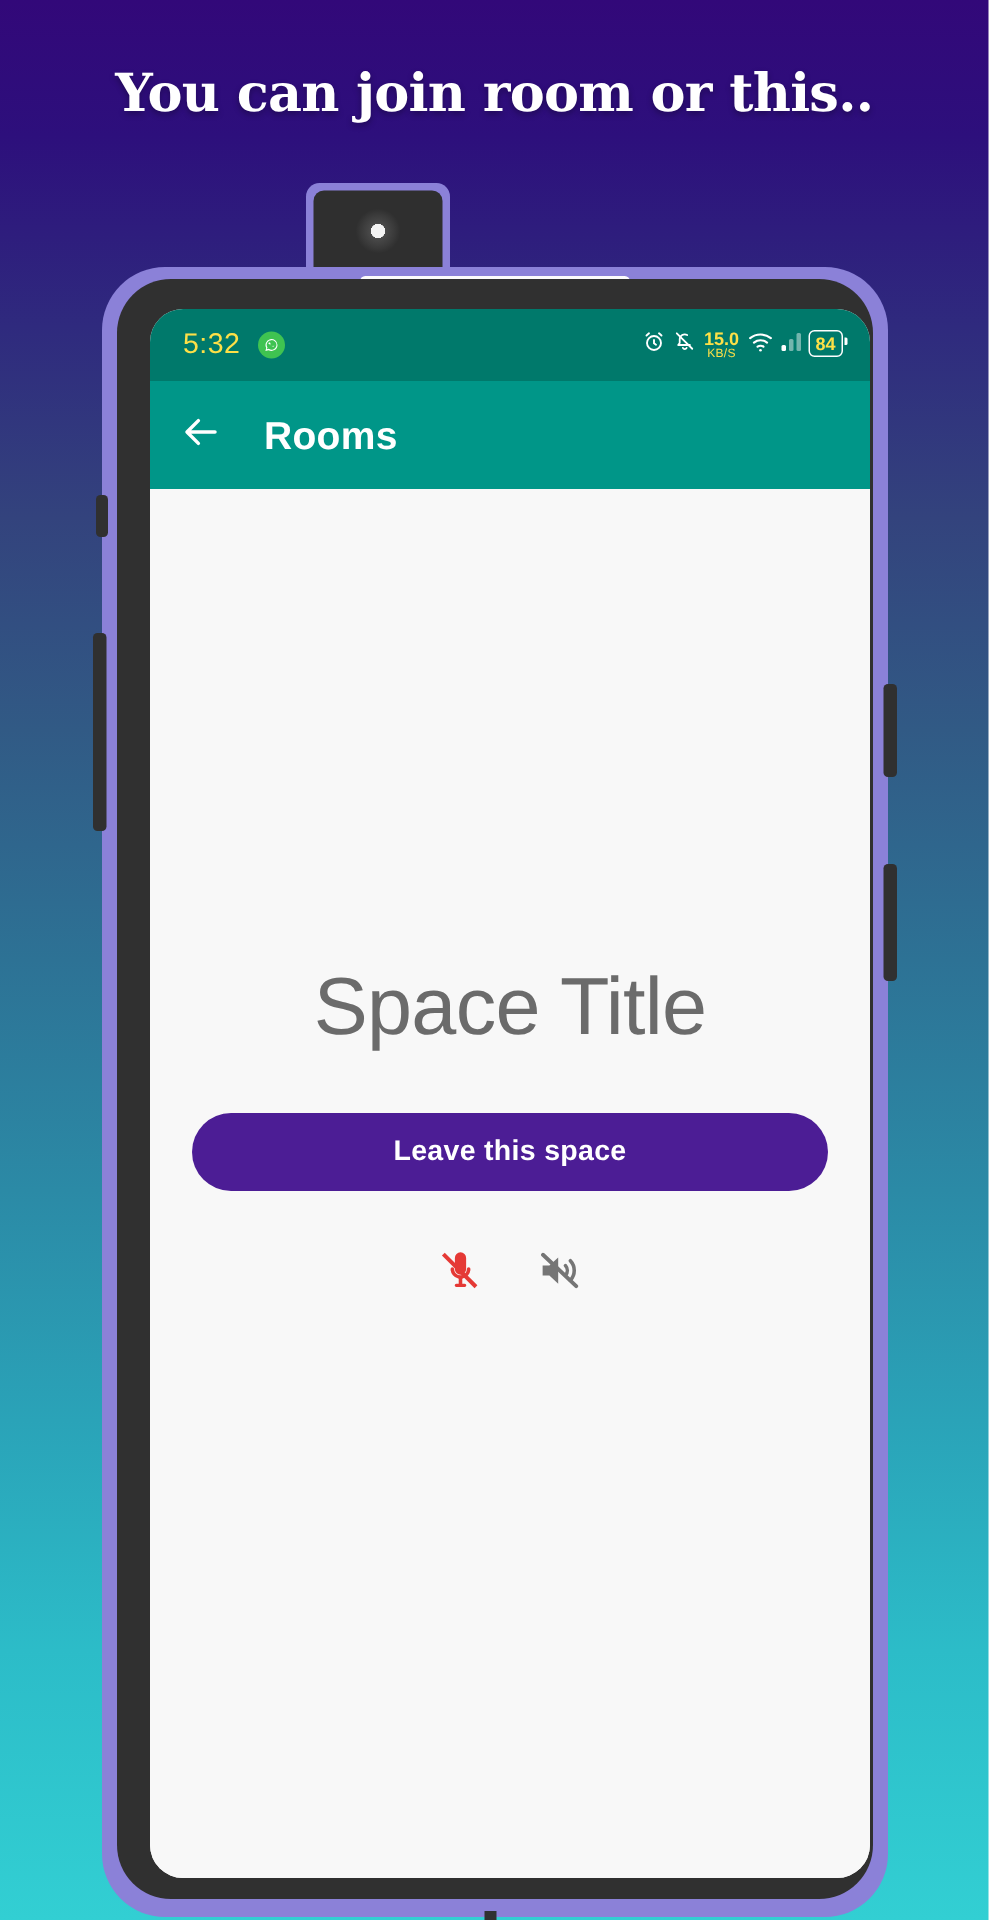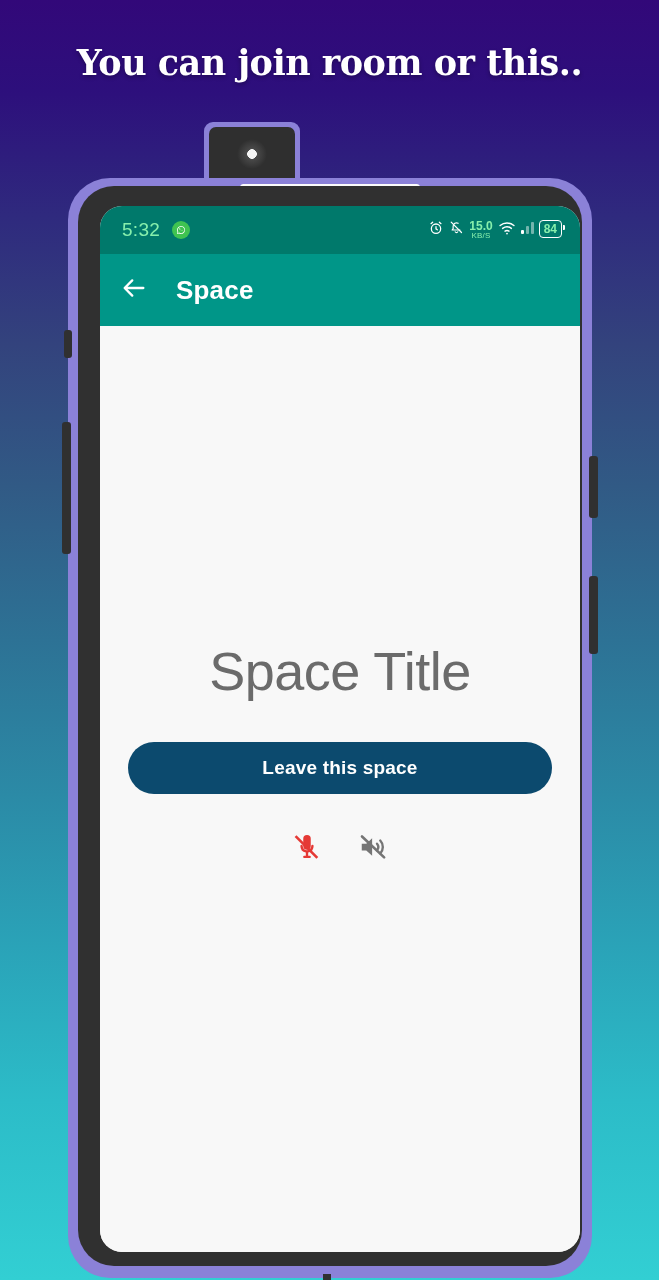--- a/index.html
+++ b/index.html
@@ -133,21 +133,21 @@
   .btn-right-a    { right: -6px; top: 278px; width: 9px; height: 62px; }
   .btn-right-b    { right: -6px; top: 398px; width: 9px; height: 78px; }
 
   
   .status-bar {
     height: 48px;
     background: #00796b;
     display: flex;
     align-items: center;
     padding: 0 18px 0 22px;
-    color: #86efac;
+    color: #fde047;
   }
   .status-time {
     font-size: 19px;
     letter-spacing: 0.3px;
   }
   .wa-icon {
     width: 18px; height: 18px;
     border-radius: 50%;
     background: #3fc351;
     margin-left: 12px;
@@ -221,21 +221,21 @@
     color: #6b6b6b;
     font-size: 54px;
     font-weight: normal;
     letter-spacing: -0.5px;
     line-height: 1;
   }
   .leave-button {
     margin-top: 44px;
     width: 424px;
     height: 52px;
-    background: #0c4a6e;
+    background: #4c1d95;
     color: #ffffff;
     border: none;
     border-radius: 26px;
     font-family: "Liberation Sans", sans-serif;
     font-size: 19px;
     font-weight: bold;
     letter-spacing: 0.2px;
     cursor: pointer;
   }
   .media-controls {
@@ -318,21 +318,21 @@
           <span class="battery">84</span>
         </span>
       </div>
 
       <div class="app-bar">
         <span>
           <svg width="28" height="28" viewBox="0 0 24 24" fill="none" stroke="#ffffff" stroke-width="2" stroke-linecap="round" stroke-linejoin="round">
             <path d="M20 12H4.5M10.5 5.5 4 12l6.5 6.5"></path>
           </svg>
         </span>
-        <span class="app-bar-title">Space</span>
+        <span class="app-bar-title">Rooms</span>
       </div>
 
       <div class="app-body">
 
         <div class="space-title">Space Title</div>
 
         <button class="leave-button">Leave this space</button>
 
         <div class="media-controls">
 

